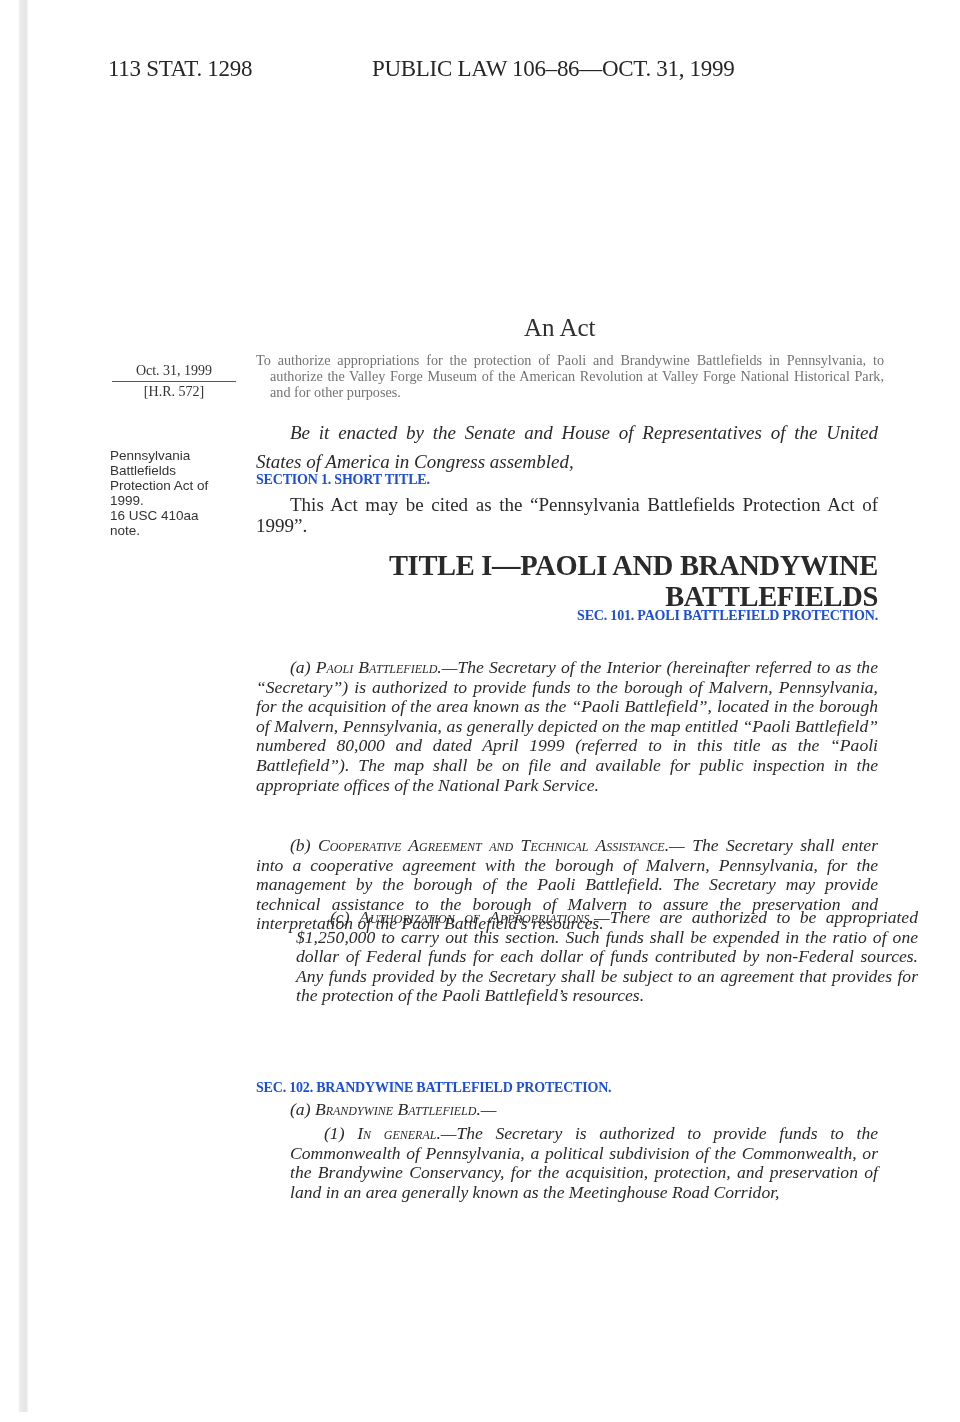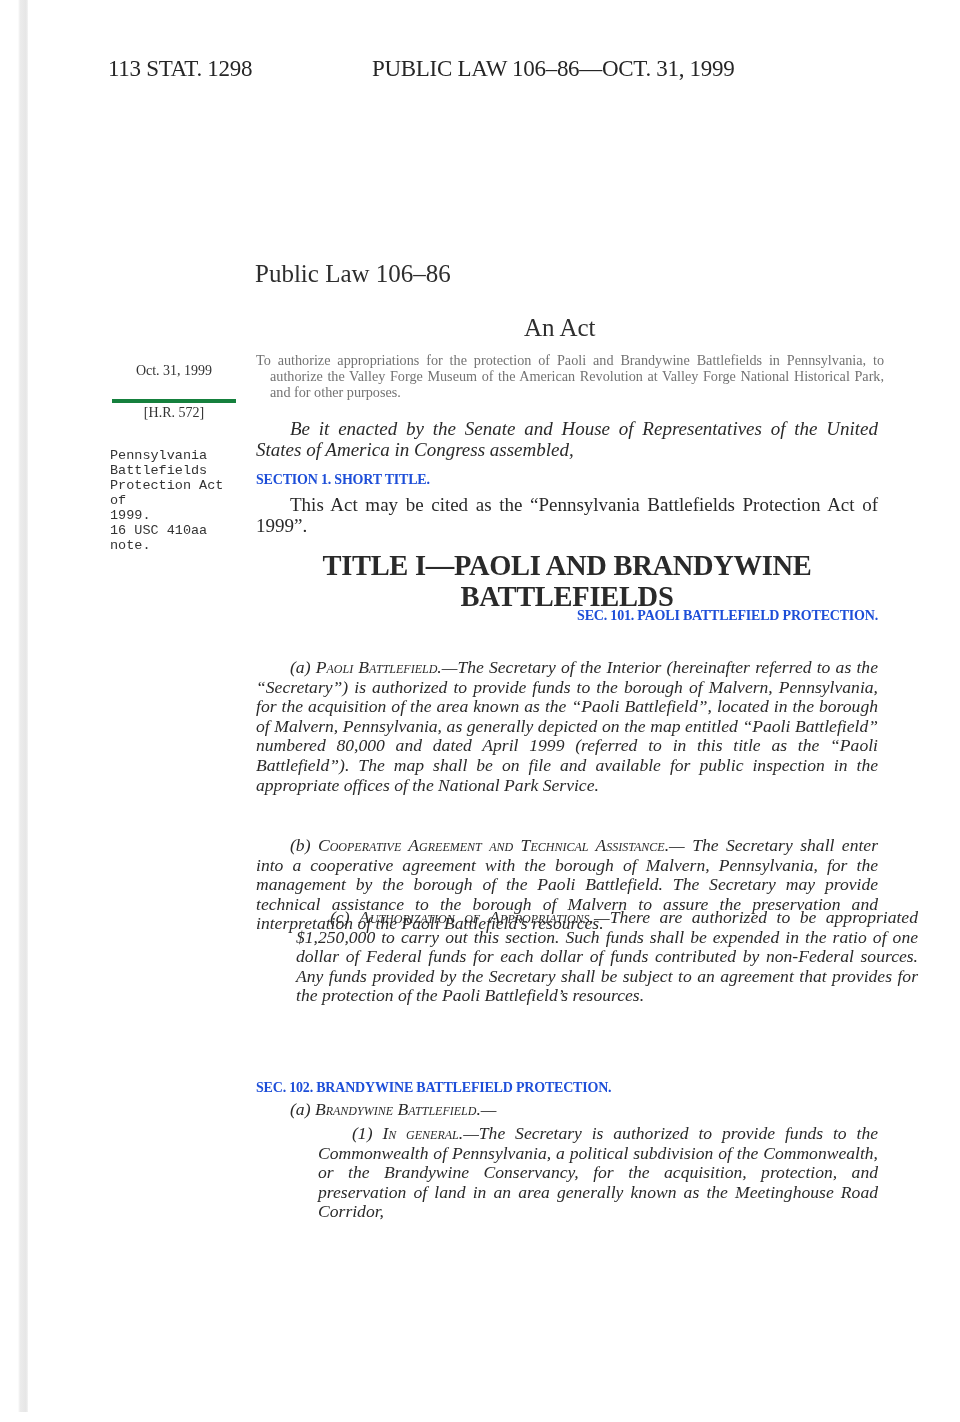--- a/index.html
+++ b/index.html
@@ -57,22 +57,22 @@
       position: absolute;
       left: 112px;
       top: 362px;
       width: 124px;
       font-family: "Liberation Serif", serif;
       font-size: 14px;
       text-align: center;
       color: #333;
     }
     .margin-date .date {
-      border-bottom: 4px solid #15803d;
-      padding-bottom: 20px;
+      border-bottom: 1px solid #15803d;
+      padding-bottom: 2px;
       line-height: 17px;
     }
     .margin-date .hr { line-height: 20px; }
 
     .purpose {
       position: absolute;
       left: 256px;
       top: 352px;
       width: 628px;
       font-family: "Liberation Serif", serif;
@@ -83,38 +83,38 @@
       padding-left: 14px;
       box-sizing: border-box;
       text-align: justify;
     }
 
     .margin-notes {
       position: absolute;
       left: 110px;
       top: 448px;
       width: 130px;
-      font-family: Liberation Mono, monospace;
+      font-family: Liberation Sans, sans-serif;
       font-size: 13.5px;
       line-height: 15px;
       color: #333;
     }
     .margin-notes div { margin: 0; }
 
     .body-col {
       position: absolute;
       left: 256px;
       width: 622px;
       font-family: "Liberation Serif", serif;
       color: #2a2a2a;
     }
     .enacting {
       top: 418px;
       font-size: 19px;
-      line-height: 21px;
+      line-height: 29px;
       font-style: italic;
       text-align: justify;
       text-indent: 34px;
     }
     .sec-head {
       font-family: "Liberation Serif", serif;
       font-weight: bold;
       font-size: 14px;
       color: #1d4ed8;
       letter-spacing: -0.2px;
@@ -125,21 +125,21 @@
       font-size: 19px;
       line-height: 21px;
       text-align: justify;
       text-indent: 34px;
     }
     .title-i {
       position: absolute;
       left: 256px;
       top: 550px;
       width: 622px;
-      text-align: center;
+      text-align: right;
       font-family: "Liberation Serif", serif;
       font-weight: bold;
       font-size: 28.5px;
       line-height: 31px;
       color: #2a2a2a;
       letter-spacing: -0.3px;
     }
     .sec101-head { top: 608px; text-align: right; }
     .para {
       font-size: 17.6px;
@@ -149,34 +149,33 @@
       margin: 0;
       font-style: italic;
     }
     .sc { font-variant: small-caps; }
     .p101a { top: 658px; }
     .p101b { top: 836px; }
     .p101c { top: 908px; margin-left: 40px; }
     .sec102-head { top: 1080px; }
     .p102a { top: 1100px; }
     .p102a1 { top: 1124px; padding-left: 34px; width: 588px; }
-    .p102a1 .para { text-indent: 34px; margin-left: 28px; }
+    .p102a1 .para { text-indent: 34px; }
   </style>
 </head>
 <body>
 
 <div class="edge-strip"></div>
 
 <div class="running-head">
   <span class="stat">113 STAT. 1298</span>
   <span class="law">PUBLIC LAW 106–86—OCT. 31, 1999</span>
 </div>
 
 <div class="pl-title">
-  <div>Public Law 106–86</div>
 </div>
 
 <div class="an-act">An Act</div>
 
 <div class="margin-date">
   <div class="date">Oct. 31, 1999</div>
   <div class="hr">[H.R. 572]</div>
 </div>
 
 <div class="purpose">To authorize appropriations for the protection of Paoli and Brandywine Battlefields in Pennsylvania, to authorize the Valley Forge Museum of the American Revolution at Valley Forge National Historical Park, and for other purposes.</div>

